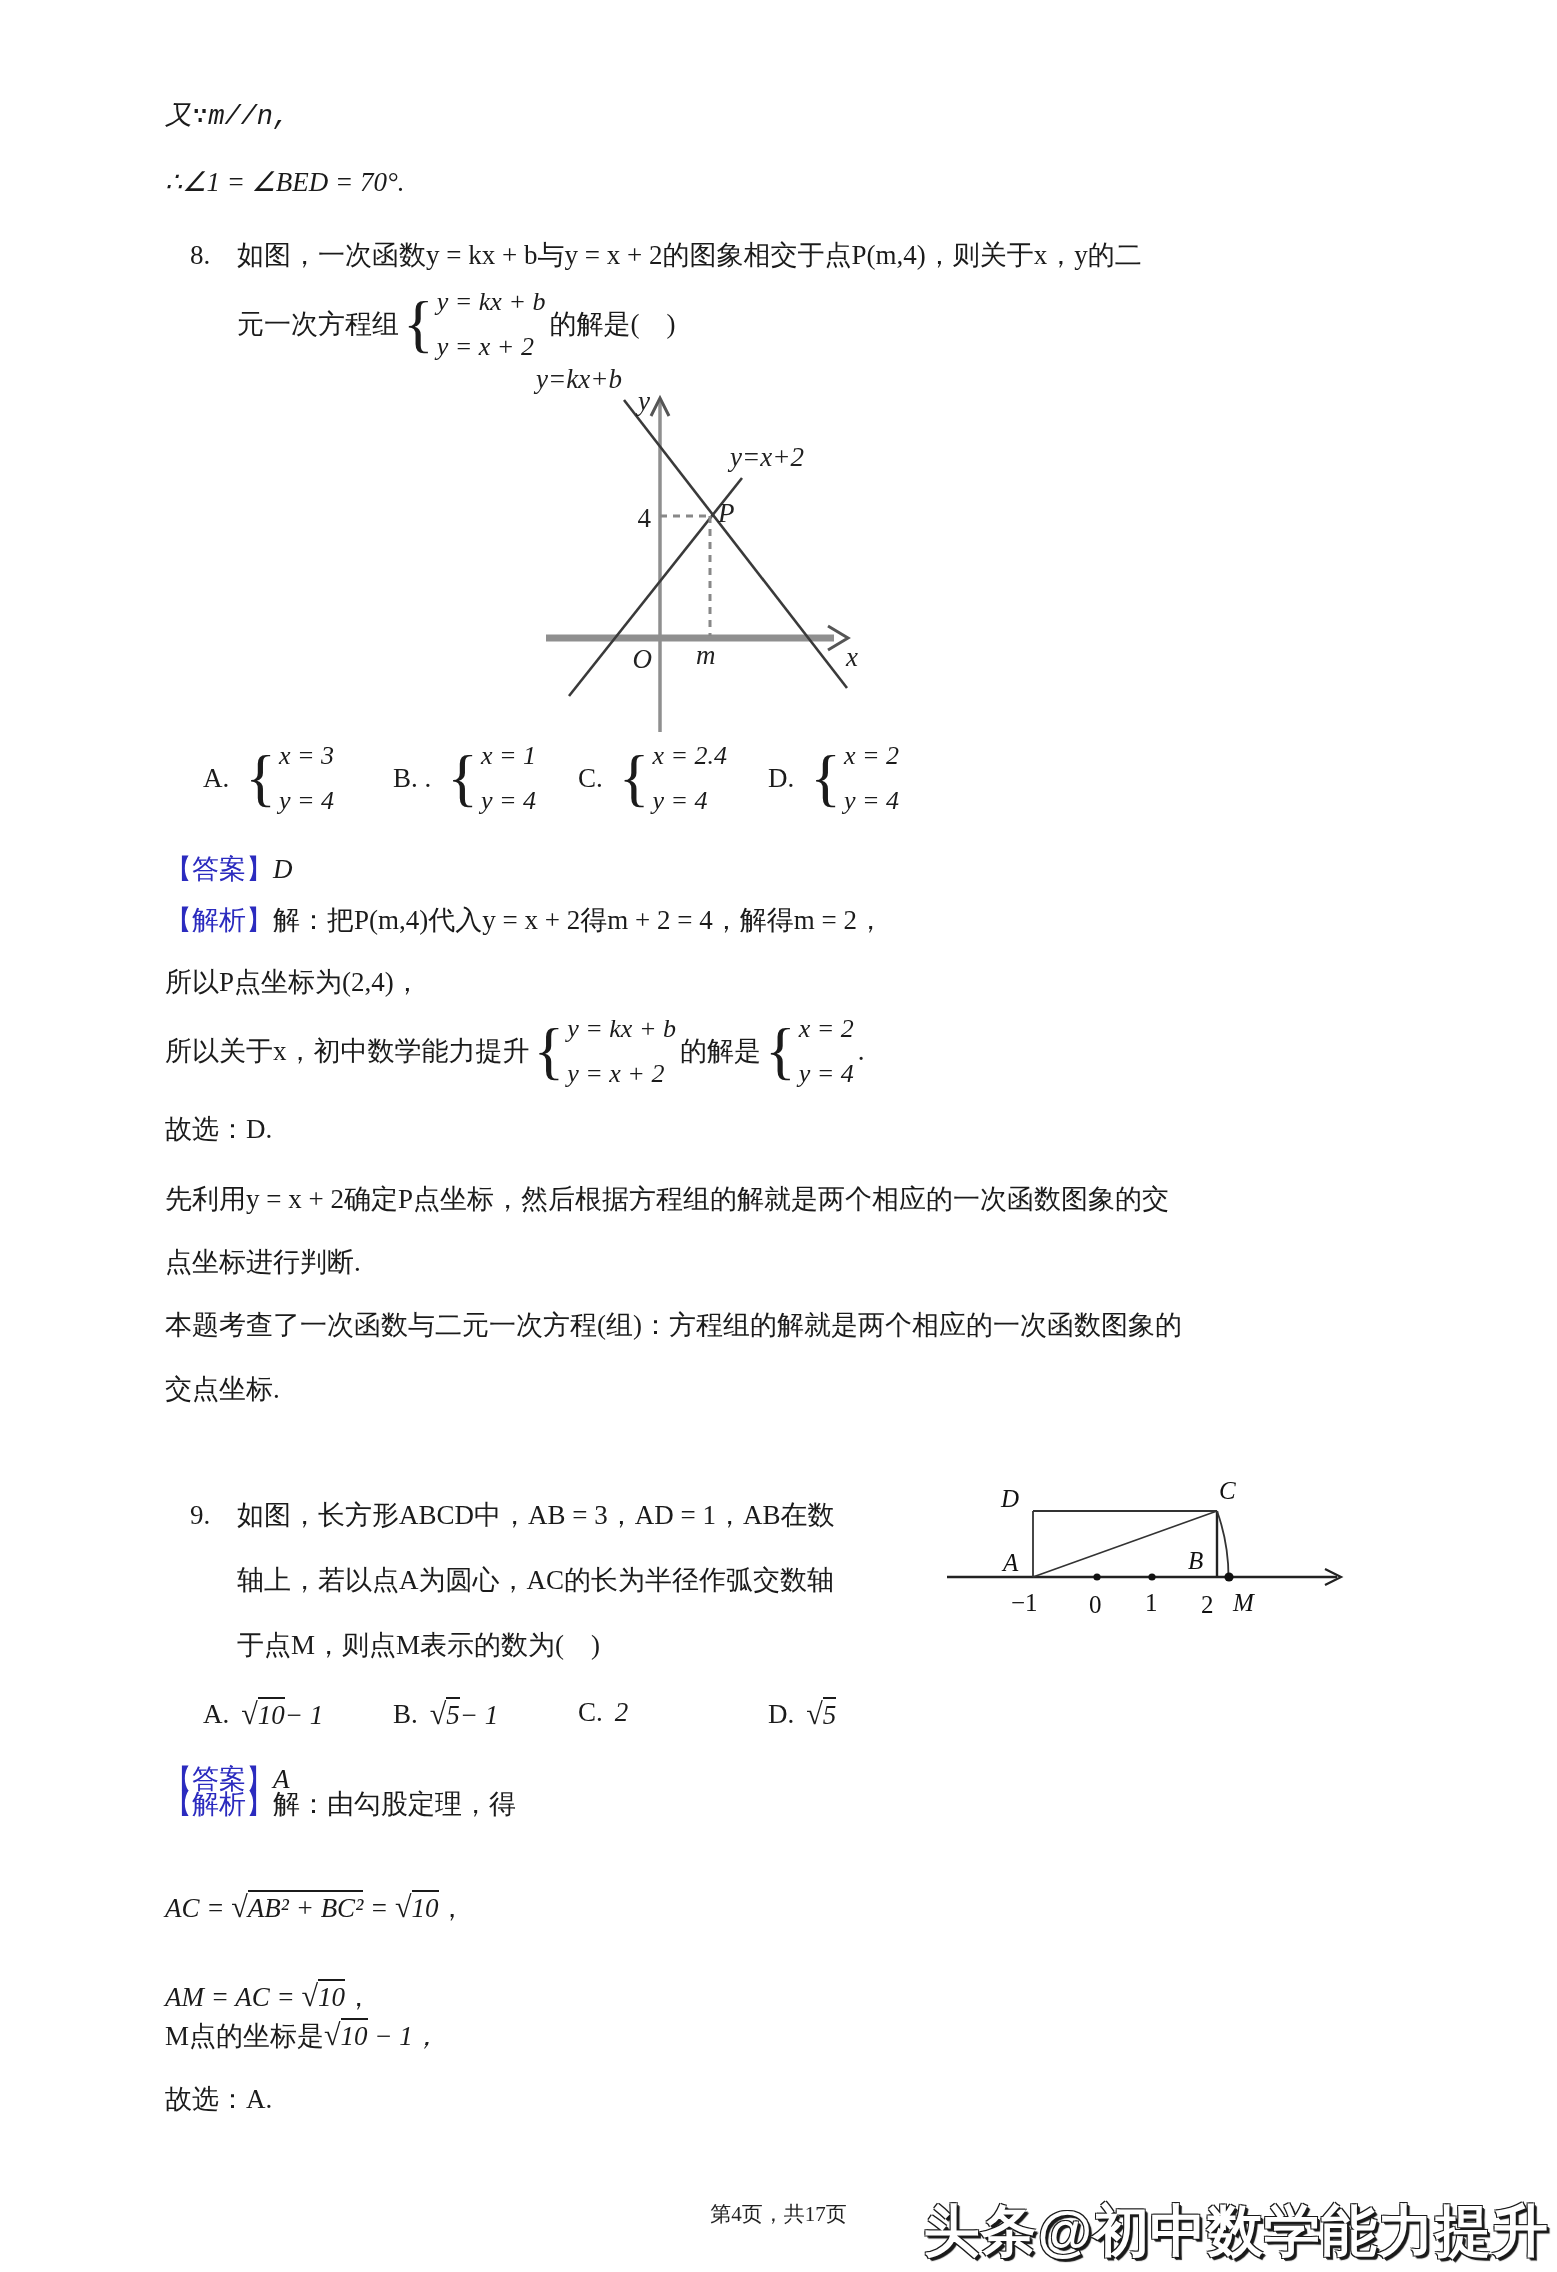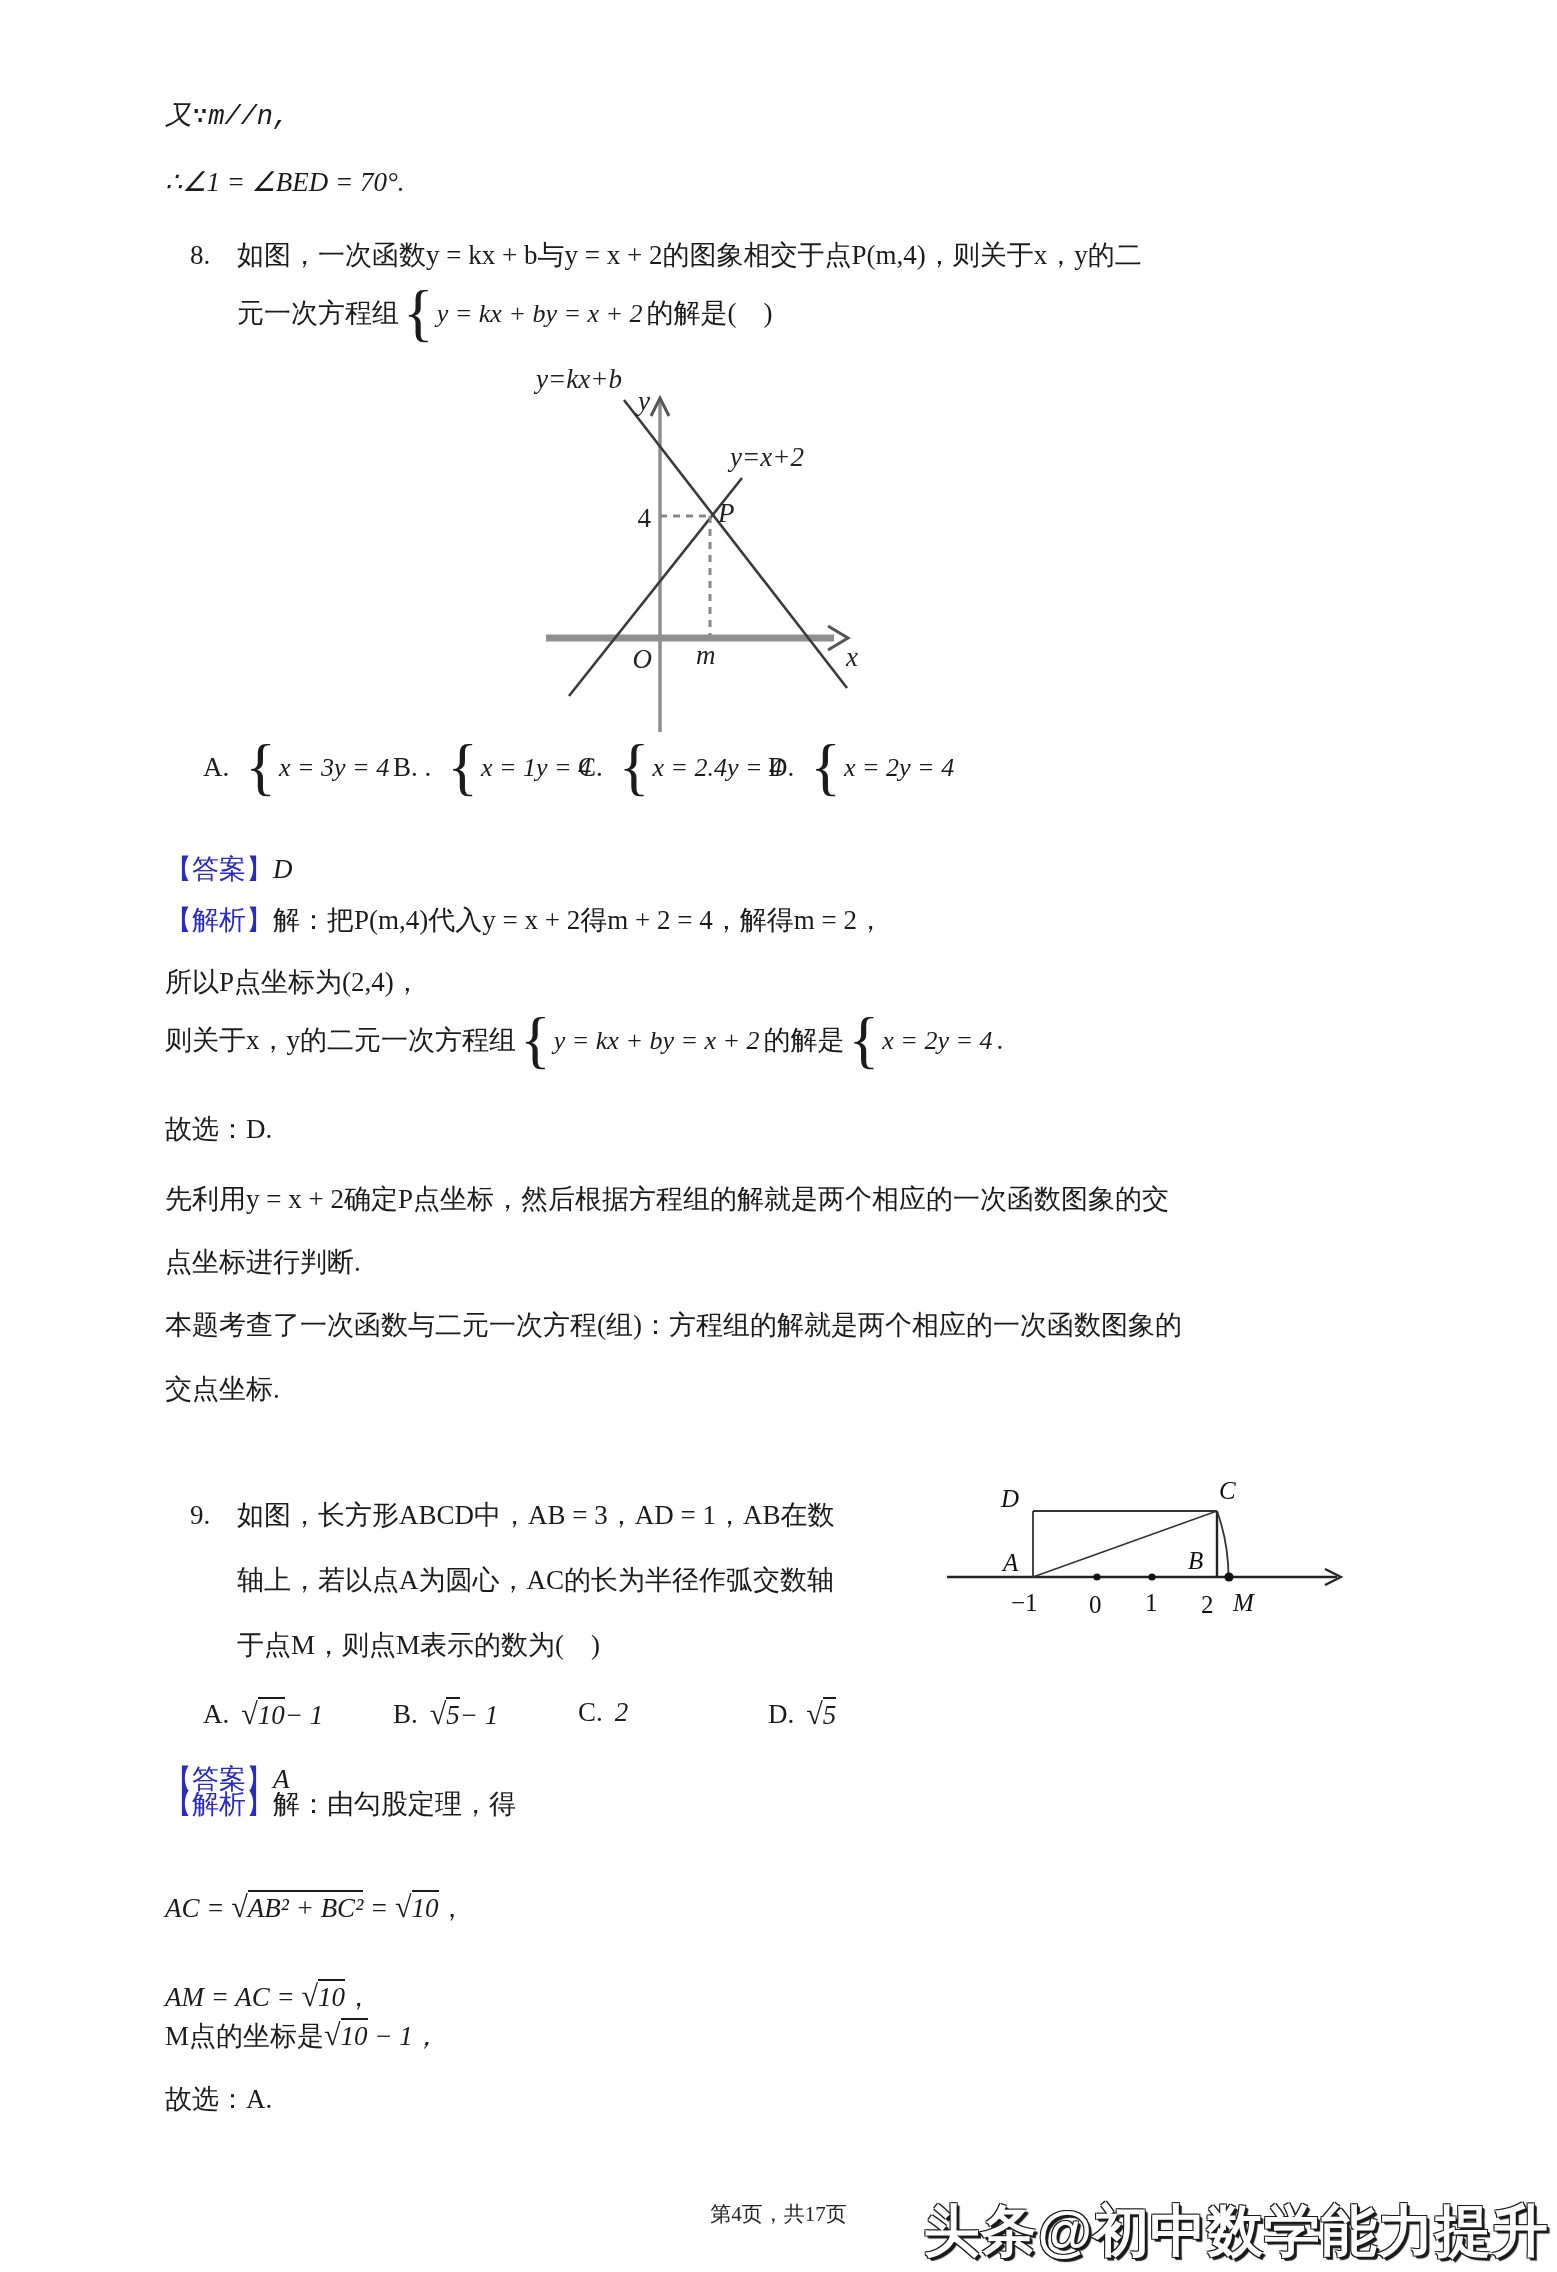--- a/index.html
+++ b/index.html
@@ -10,21 +10,21 @@
     font-family:"Liberation Serif", serif;
     color:#1b1b1b;
     overflow:hidden;
   }
   .line{position:absolute;font-size:27px;line-height:1.3;white-space:nowrap;}
   .math{font-style:italic;}
   .upright{font-style:normal;}
   .inline-row{position:absolute;display:flex;align-items:center;white-space:nowrap;font-size:27px;}
   .sys{display:inline-flex;align-items:center;margin:0 4px;}
   .sys .brace{font-size:64px;line-height:0.85;font-weight:400;margin-right:3px;font-style:normal;}
-  .eqs{display:inline-flex;row-gap:4px;}
+  .eqs{display:inline-flex;flex-direction:column;row-gap:14px;}
   .eq{font-style:italic;font-size:26px;line-height:1.2;}
   .opt{position:absolute;display:flex;align-items:center;font-size:27px;}
   .opt .letter{font-style:normal;margin-right:12px;}
   .ans-label{color:#2b2bbf;}
   .rad-sign{font-size:1.12em;font-style:normal;}
   .radicand{border-top:2px solid #1b1b1b;padding-top:1px;}
   .sqrt-group{display:inline-flex;align-items:baseline;}
   .footer{position:absolute;left:0;right:0;top:2200px;text-align:center;font-size:21px;color:#222;}
   .watermark{
     position:absolute;right:8px;top:2194px;
@@ -127,21 +127,21 @@
 
   <div class="line" style="left:165px;top:852px;">
     <span class="ans-label">【答案】</span><span class="math">D</span>
   </div>
   <div class="line" style="left:165px;top:903px;">
     <span class="ans-label">【解析】</span><span>解：把P(m,4)代入y = x + 2得m + 2 = 4，解得m = 2，</span>
   </div>
   <div class="line" style="left:165px;top:965px;">所以P点坐标为(2,4)，</div>
 
   <div class="inline-row" style="left:165px;top:1013px;">
-    <span>则关于x，y的二元一次方程组</span>
+    <span>所以关于x，初中数学能力提升</span>
     <span class="sys">
         <span class="brace">{</span>
       <span class="eqs">
         <span class="eq">y = kx + b</span>
         <span class="eq">y = x + 2</span>
       </span>
       </span>
     <span>的解是</span>
     <span class="sys">
         <span class="brace">{</span>

